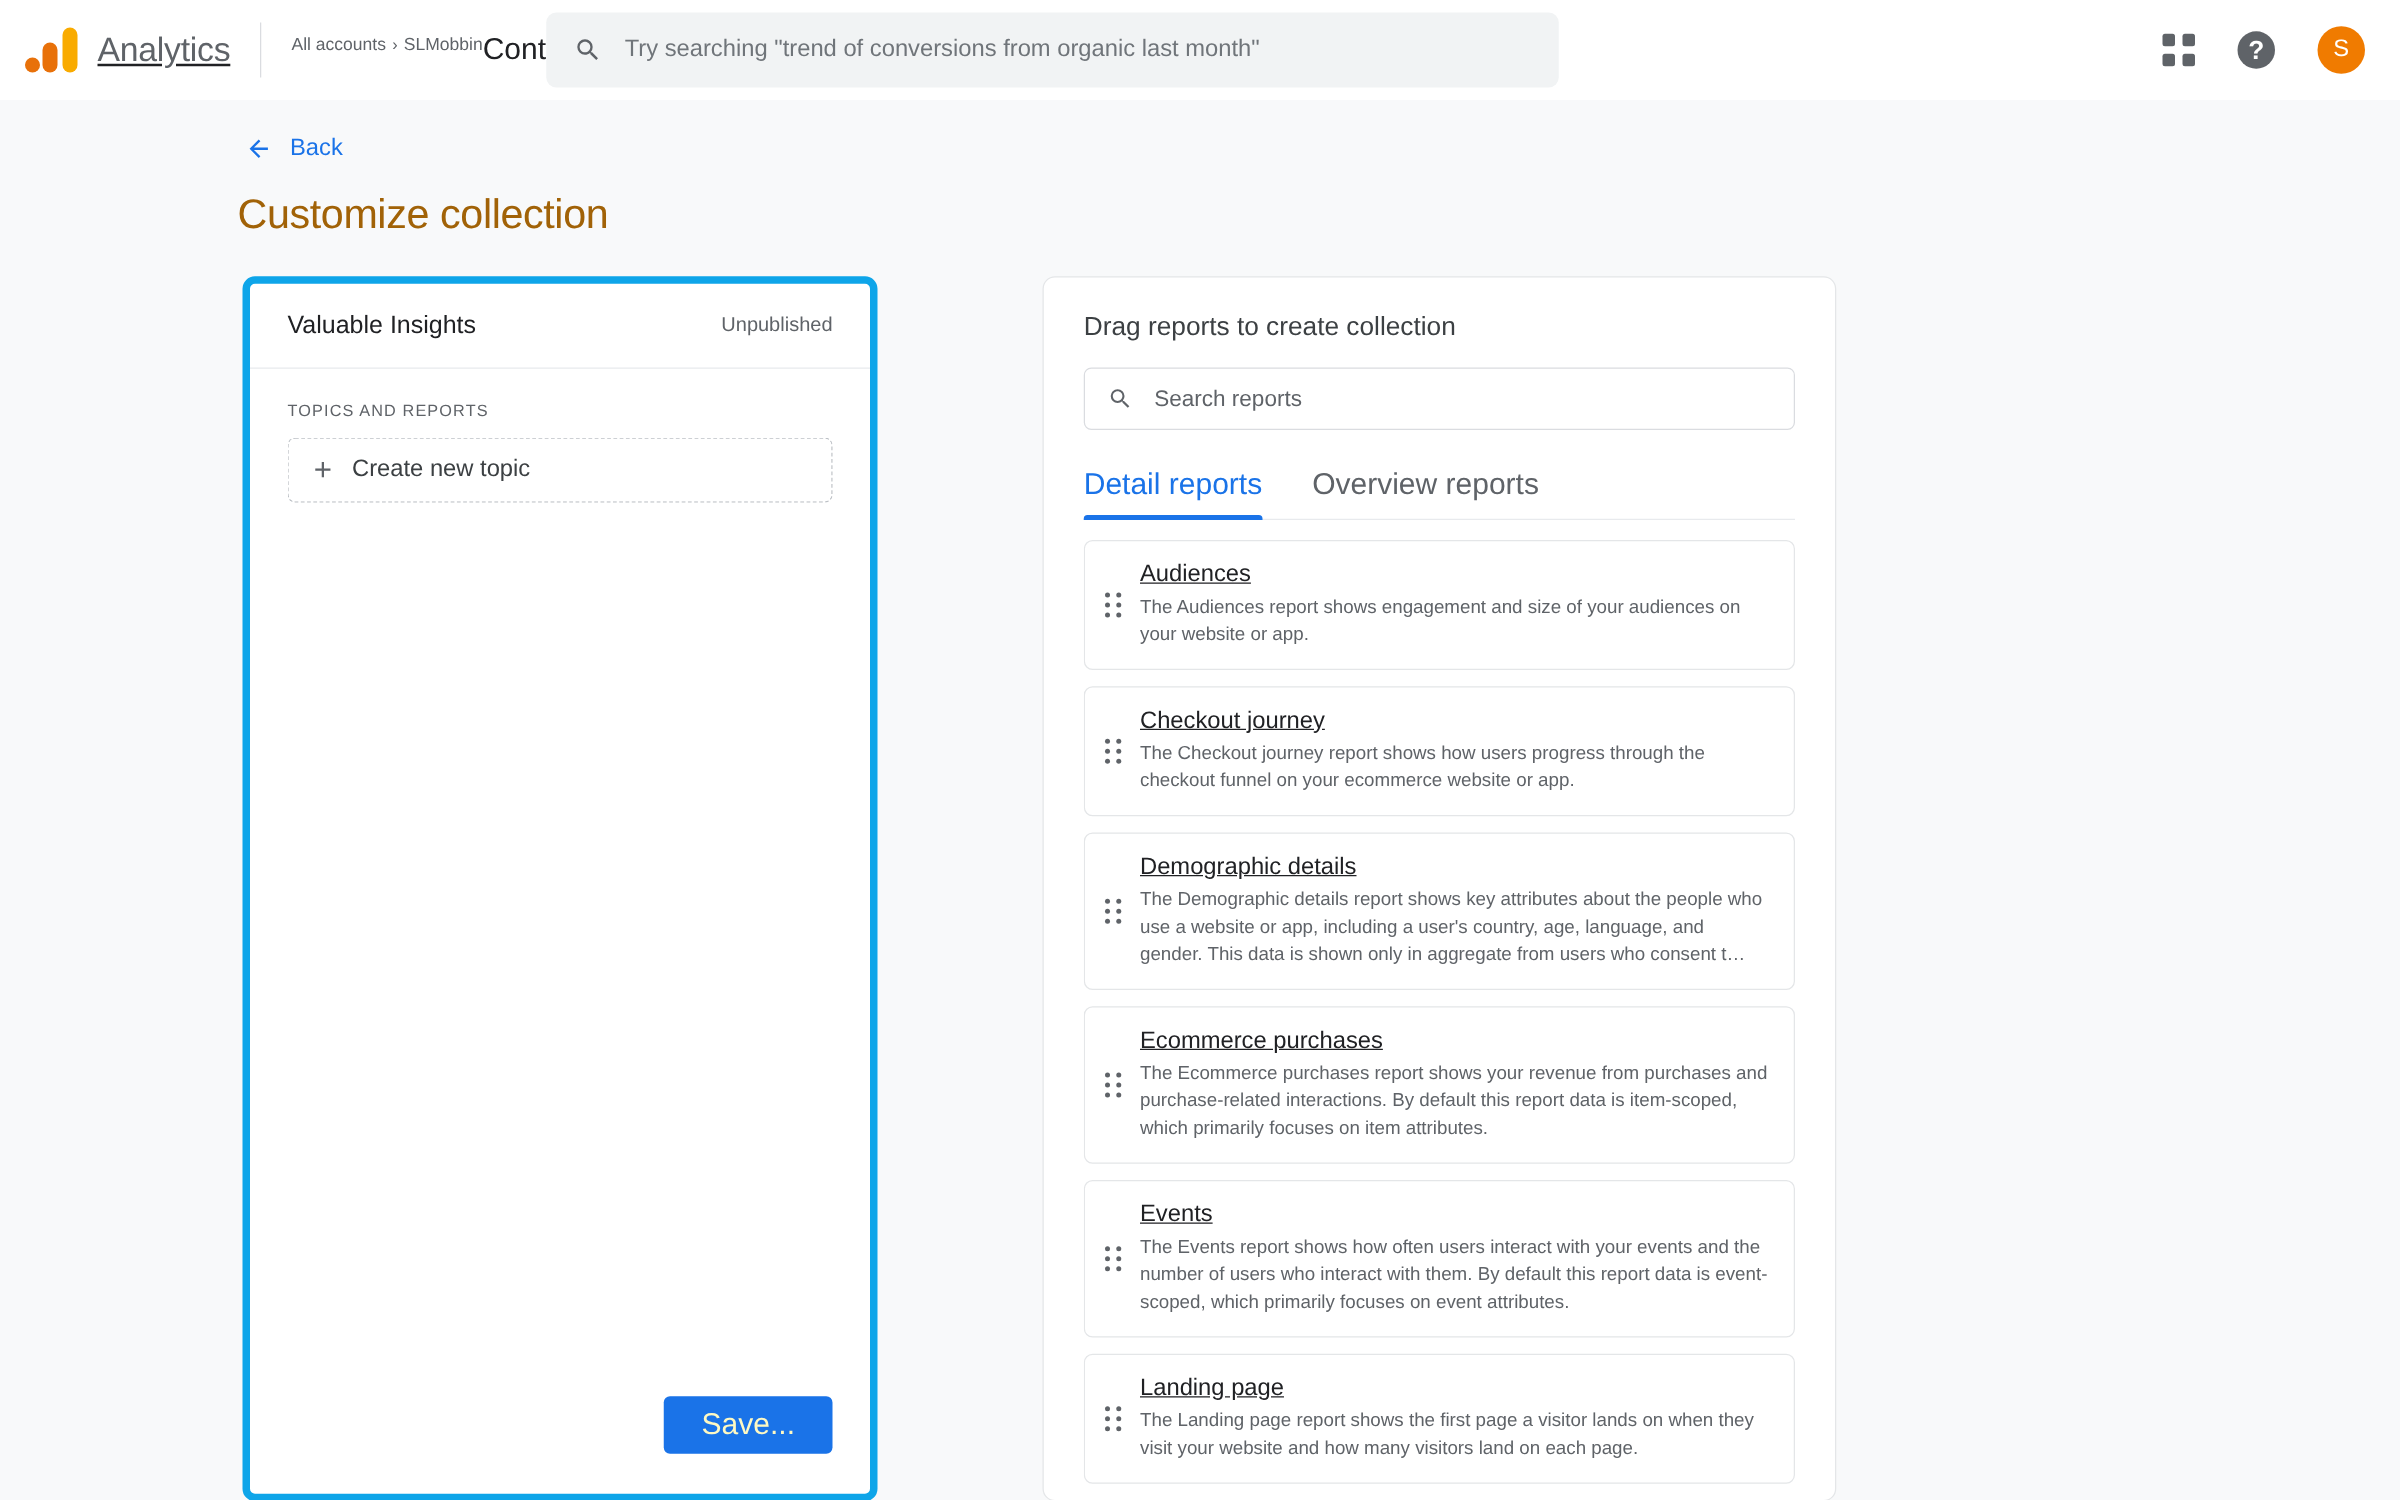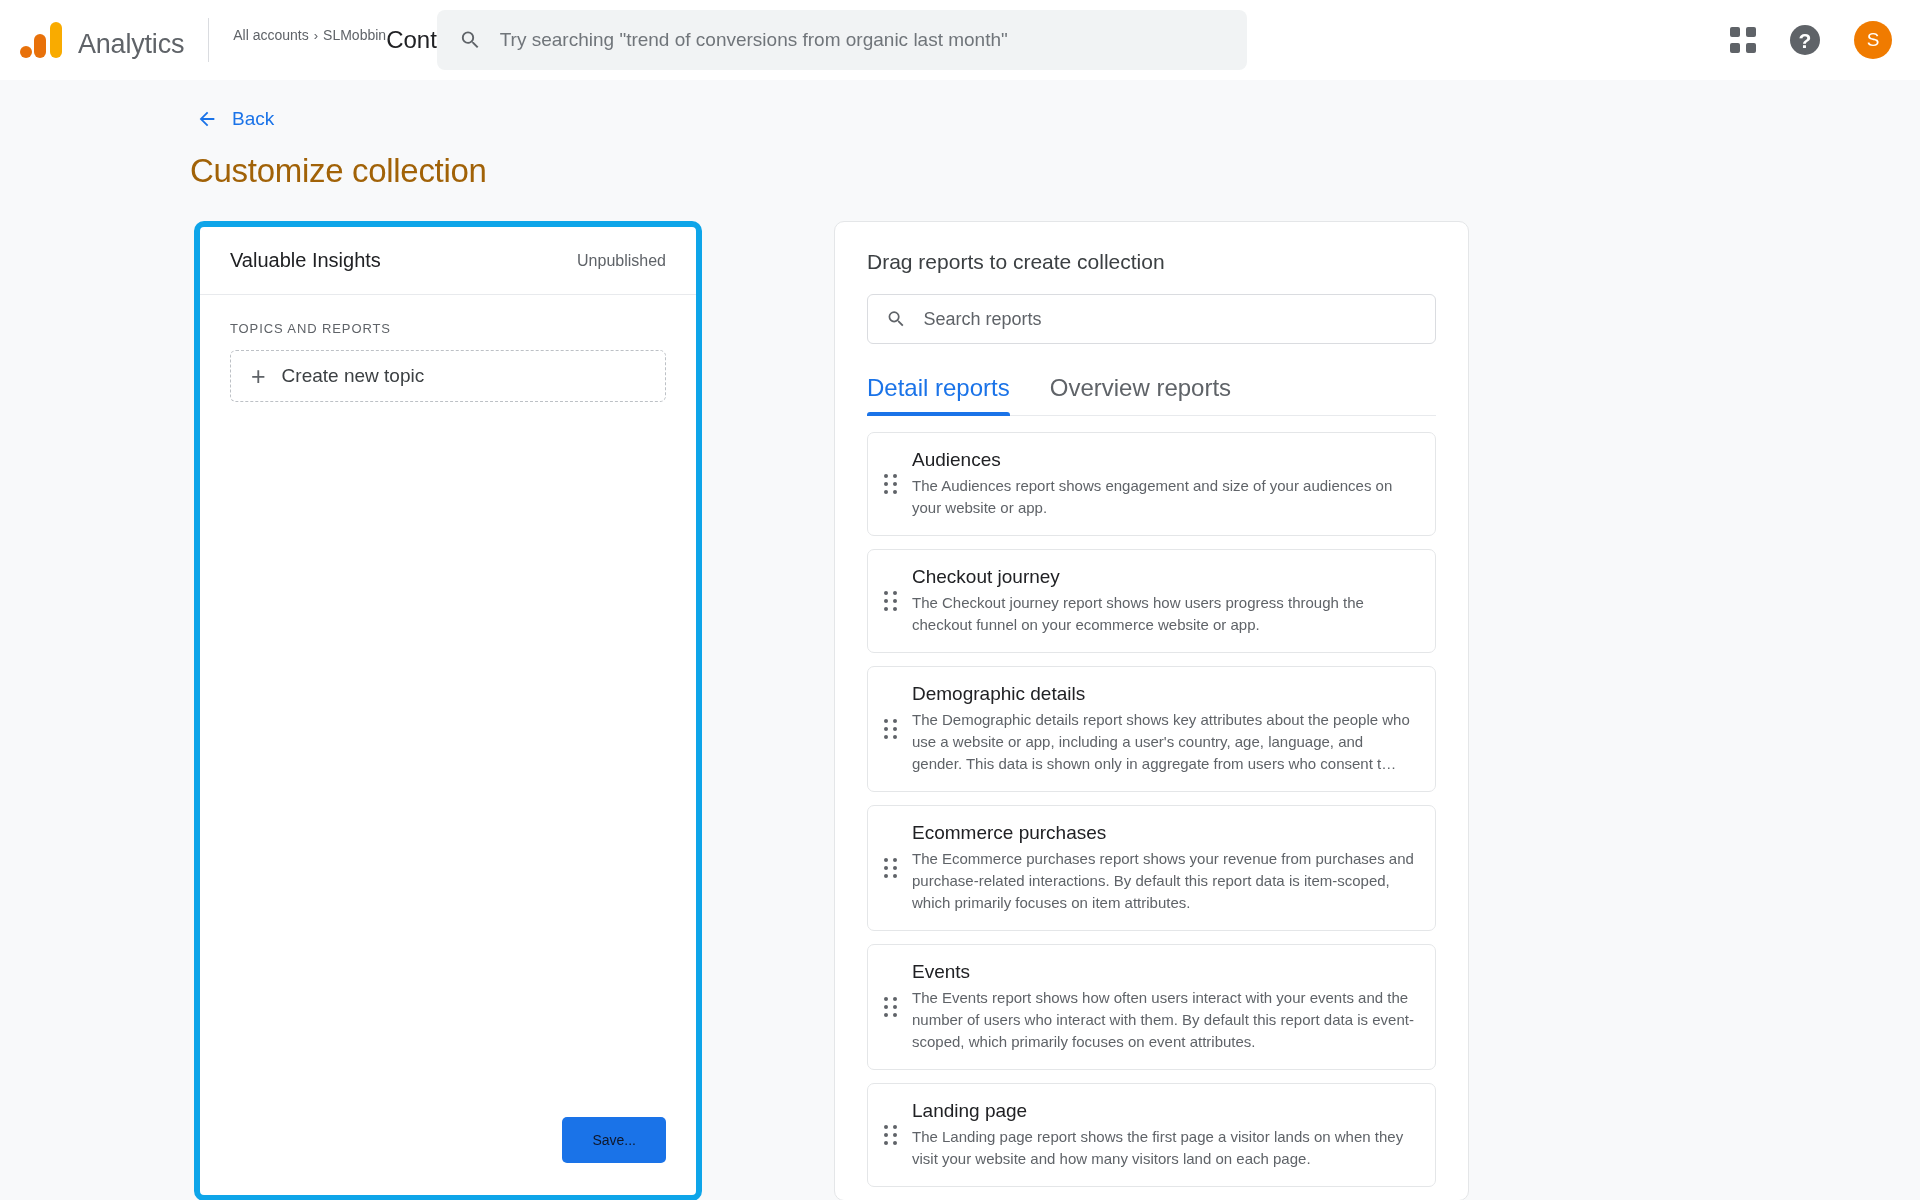--- a/index.html
+++ b/index.html
@@ -12,21 +12,21 @@
   }
 
   
   .topbar {
     height: 80px; width: 100%;
     background: #ffffff;
     display: flex; align-items: center;
     padding: 0 28px 0 20px;
     position: relative;
   }
-  .brand { display: flex; align-items: flex-end; gap: 14px; flex: 0 0 auto; }
+  .brand { display: flex; align-items: center; gap: 14px; flex: 0 0 auto; text-decoration: underline; }
   .ga-logo { width: 44px; height: 40px; position: relative; }
   .ga-logo .bar-tall {
     position: absolute; right: 2px; top: 2px;
     width: 12px; height: 36px; border-radius: 6px; background: #f9ab00;
   }
   .ga-logo .bar-mid {
     position: absolute; left: 14px; top: 14px;
     width: 12px; height: 24px; border-radius: 6px; background: #e8710a;
   }
   .ga-logo .dot {
@@ -132,23 +132,23 @@
     cursor: pointer;
   }
   .create-topic .plus {
     font-size: 25px; color: #5f6368; line-height: 1; font-weight: 300;
   }
   .create-topic .txt { font-size: 19px; color: #3c4043; }
   .left-foot {
     padding: 0 30px 32px 30px; display: flex; justify-content: flex-end;
   }
   .save-btn {
-    background: #1a73e8; color: #0f172a; border: none; border-radius: 5px;
+    background: #1a73e8; color: #fef9c3; border: none; border-radius: 5px;
     font-family: "Liberation Sans", sans-serif;
-    font-size: 14px; padding: 0 30px; height: 46px; cursor: pointer;
+    font-size: 24px; padding: 0 30px; height: 46px; cursor: pointer;
   }
 
   
   .right-card {
     width: 635px; height: 980px;
     background: #fff; border: 1px solid #e4e6e8; border-radius: 10px;
     padding: 28px 32px 0 32px; overflow: hidden;
     display: flex; flex-direction: column;
   }
   .right-title { font-size: 21px; color: #3c4043; font-weight: 400; }
@@ -188,21 +188,21 @@
     padding: 16px 20px 16px 14px; cursor: grab; flex: none;
   }
   .dragdots {
     width: 16px; flex: 0 0 16px; margin-right: 14px;
     display: grid; grid-template-columns: 4px 4px; grid-template-rows: 4px 4px 4px;
     gap: 4px 5px; justify-content: center; align-content: center;
   }
   .dragdots i { background: #5f6368; border-radius: 50%; display: block; }
   .report-text { flex: 1; min-width: 0; }
   .report-name {
-    font-size: 19px; color: #202124; margin-bottom: 4px; font-weight: 400;
+    font-size: 19px; color: #202124; margin-bottom: 4px; font-weight: 400; text-decoration: underline;
   }
   .report-desc {
     font-size: 15px; line-height: 22px; color: #5f6368;
   }
 </style>
 </head>
 <body>
 
 <div class="topbar">
   <div class="brand">

